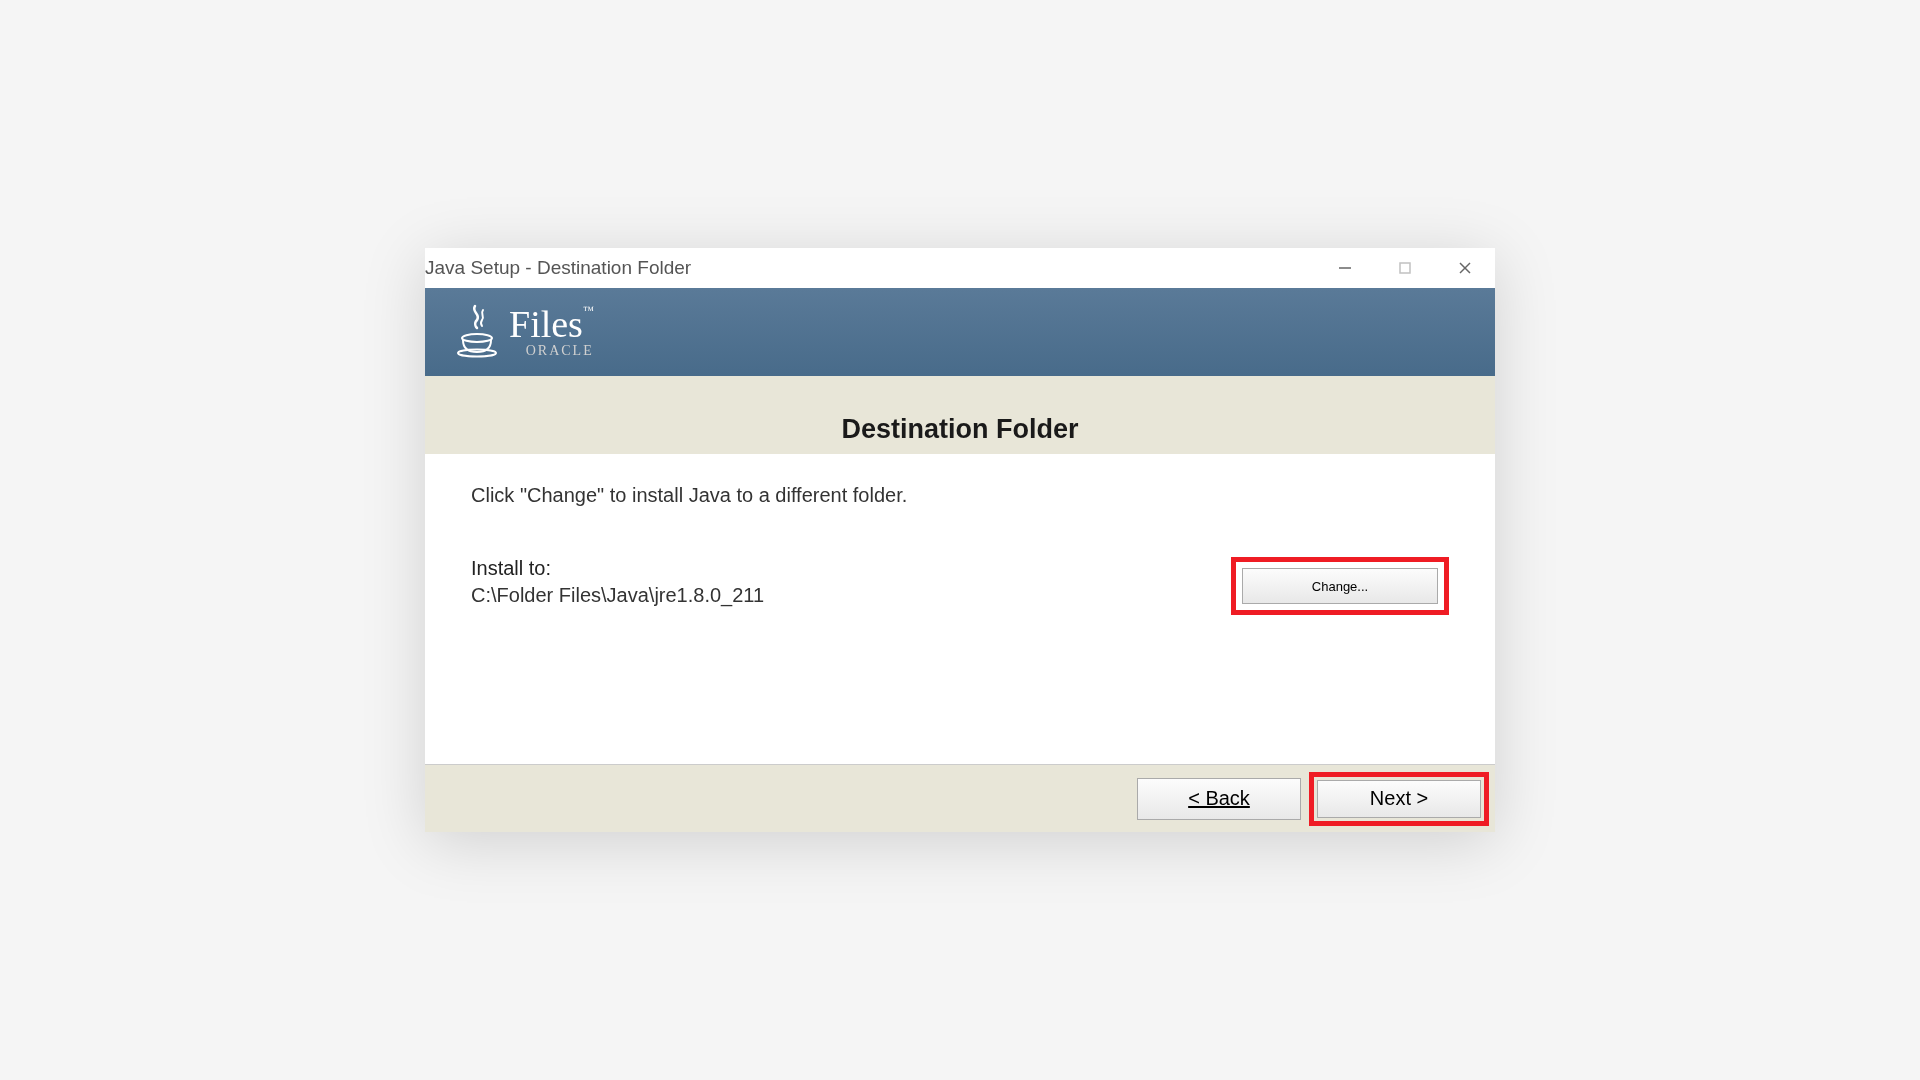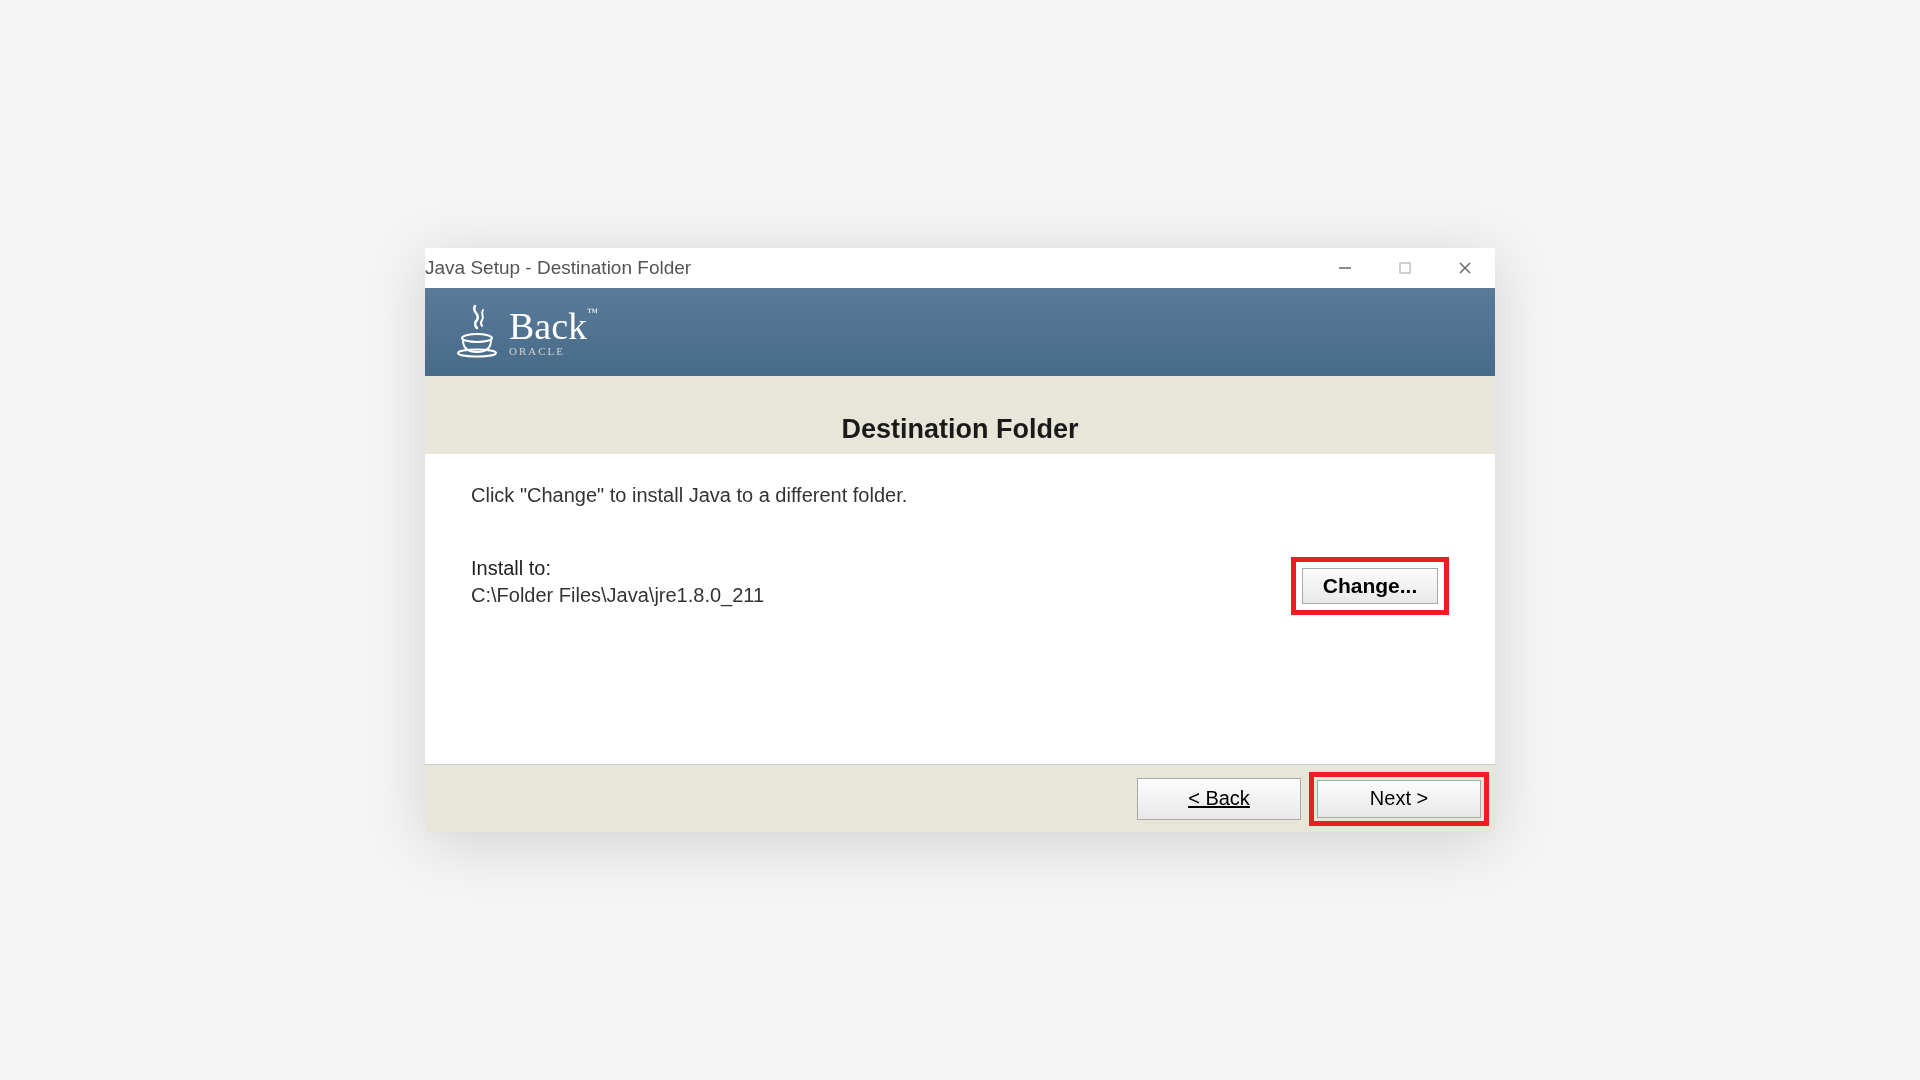--- a/index.html
+++ b/index.html
@@ -53,23 +53,23 @@
     .logo-text {
       color: white;
       font-family: Georgia, serif;
     }
     .logo-main {
       font-size: 38px;
       font-weight: normal;
       line-height: 1;
     }
     .logo-sub {
-      font-size: 11px;
+      font-size: 14px;
       letter-spacing: 2px;
-      text-align: left;
+      text-align: right;
       color: #d0d0d0;
     }
     .tm { font-size: 11px; vertical-align: top; }
     .heading-bar {
       height: 78px;
       background: #e8e6d8;
       display: flex;
       align-items: center;
       justify-content: center;
     }
@@ -102,27 +102,26 @@
     }
     .install-path {
       font-size: 20px;
       color: #333;
     }
     .change-wrap {
       border: 5px solid #ef1c24;
       padding: 6px;
     }
     .change-btn {
-      width: 136px;
+      width: 196px;
       height: 36px;
-      font-size: 21px;
+      font-size: 13px;
       background: linear-gradient(to bottom, #fcfcfc, #e8e8e8);
       border: 1px solid #aaa;
       cursor: pointer;
-      font-weight: bold;
     }
     .footer {
       background: #e8e6d8;
       border-top: 1px solid #ccc;
       height: 68px;
       display: flex;
       align-items: center;
       justify-content: flex-end;
       padding-right: 6px;
       gap: 8px;
@@ -174,21 +173,21 @@
   <div class="banner">
     <div class="java-logo">
       <svg class="cup-icon" viewBox="0 0 44 56">
         <path d="M 20 2 C 16 8 26 10 22 16 C 18 20 22 24 22 24" fill="none" stroke="white" stroke-width="2.5" stroke-linecap="round"></path>
         <path d="M 28 6 C 25 10 30 12 27 16 C 25 19 27 22 27 22" fill="none" stroke="white" stroke-width="2" stroke-linecap="round"></path>
         <ellipse cx="22" cy="34" rx="15" ry="4" fill="none" stroke="white" stroke-width="2"></ellipse>
         <path d="M 8 36 C 8 44 12 48 22 48 C 32 48 36 44 36 36" fill="none" stroke="white" stroke-width="2"></path>
         <ellipse cx="22" cy="49" rx="19" ry="3.5" fill="none" stroke="white" stroke-width="2"></ellipse>
       </svg>
       <div class="logo-text">
-        <div class="logo-main"><span>Back</span><span class="tm">™</span></div>
+        <div class="logo-main"><span>Files</span><span class="tm">™</span></div>
         <div class="logo-sub">ORACLE</div>
       </div>
     </div>
   </div>
 
   <div class="heading-bar">
     <div class="heading-text">Destination Folder</div>
   </div>
 
   <div class="content">

